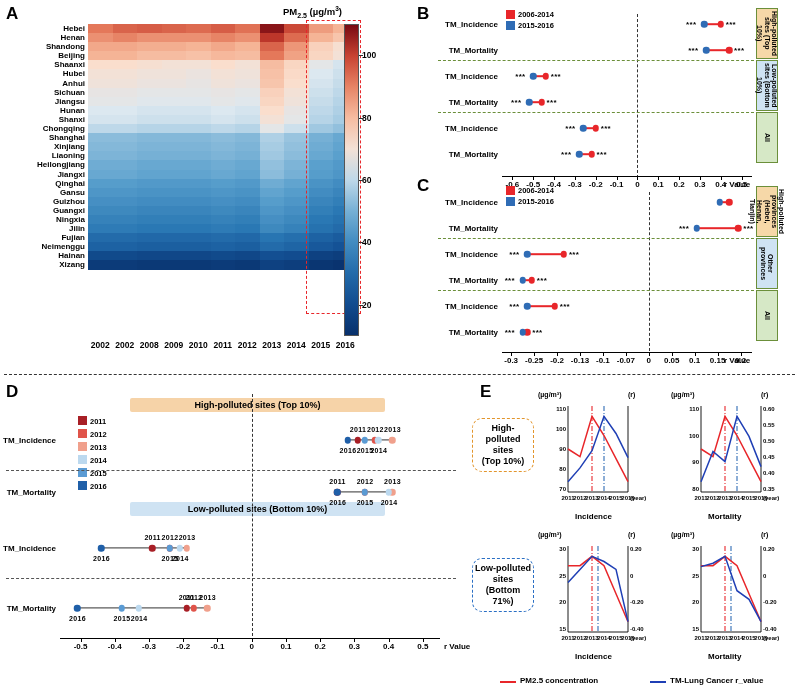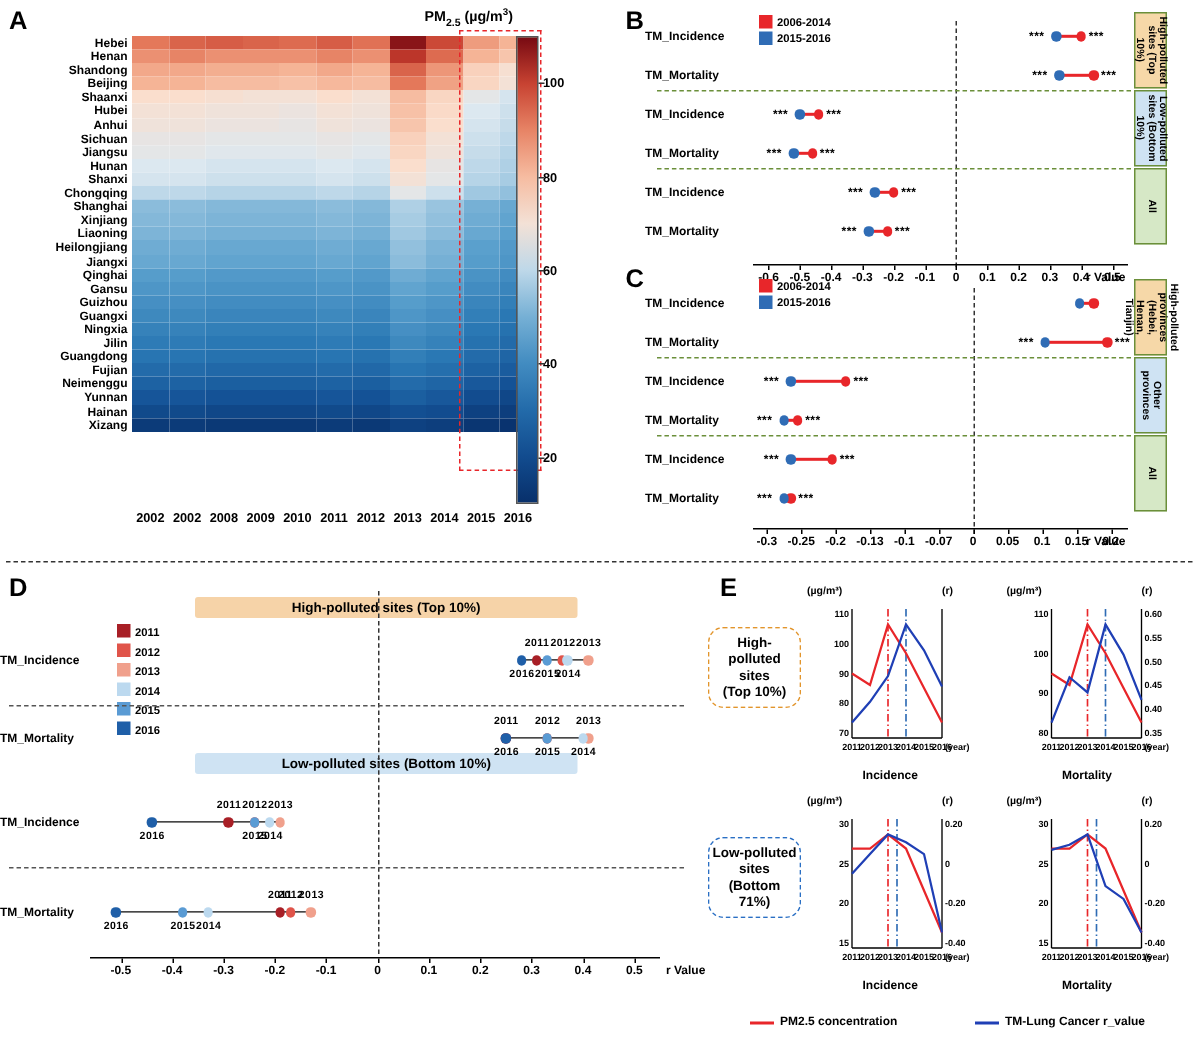--- a/index.html
+++ b/index.html
@@ -86,20 +86,21 @@
   }
   
   .plot { position: absolute; }
   .axis-line { position: absolute; background: #000; }
   .zero-line { position: absolute; border-left: 1.1px dashed #333; }
   .dotrow-label {
     position: absolute;
     font-size: 8px;
     font-weight: bold;
     white-space: nowrap;
+    text-align: right;
     transform: translateY(-50%);
   }
   .dot {
     position: absolute;
     width: 6.5px; height: 6.5px;
     border-radius: 50%;
     transform: translate(-50%, -50%);
   }
   .connector {
     position: absolute;
@@ -544,36 +545,20 @@
           <div class="hm-cell" style="background: rgb(42, 120, 180);"></div>
           <div class="hm-cell" style="background: rgb(46, 123, 182);"></div>
           <div class="hm-cell" style="background: rgb(42, 120, 180);"></div>
           <div class="hm-cell" style="background: rgb(62, 137, 190);"></div>
           <div class="hm-cell" style="background: rgb(54, 130, 186);"></div>
           <div class="hm-cell" style="background: rgb(38, 114, 175);"></div>
           <div class="hm-cell" style="background: rgb(35, 107, 170);"></div>
         </div>
       </div>
       <div class="hm-row-wrap">
-        <div class="hm-label">Guangdong</div>
-        <div class="hm-row">
-          <div class="hm-cell" style="background: rgb(40, 117, 178);"></div>
-          <div class="hm-cell" style="background: rgb(40, 117, 178);"></div>
-          <div class="hm-cell" style="background: rgb(38, 114, 175);"></div>
-          <div class="hm-cell" style="background: rgb(38, 114, 175);"></div>
-          <div class="hm-cell" style="background: rgb(38, 114, 175);"></div>
-          <div class="hm-cell" style="background: rgb(40, 117, 178);"></div>
-          <div class="hm-cell" style="background: rgb(38, 114, 175);"></div>
-          <div class="hm-cell" style="background: rgb(50, 127, 184);"></div>
-          <div class="hm-cell" style="background: rgb(42, 120, 180);"></div>
-          <div class="hm-cell" style="background: rgb(35, 107, 170);"></div>
-          <div class="hm-cell" style="background: rgb(31, 101, 165);"></div>
-        </div>
-      </div>
-      <div class="hm-row-wrap">
         <div class="hm-label">Fujian</div>
         <div class="hm-row">
           <div class="hm-cell" style="background: rgb(35, 107, 170);"></div>
           <div class="hm-cell" style="background: rgb(35, 107, 170);"></div>
           <div class="hm-cell" style="background: rgb(33, 104, 168);"></div>
           <div class="hm-cell" style="background: rgb(33, 104, 168);"></div>
           <div class="hm-cell" style="background: rgb(33, 104, 168);"></div>
           <div class="hm-cell" style="background: rgb(35, 107, 170);"></div>
           <div class="hm-cell" style="background: rgb(33, 104, 168);"></div>
           <div class="hm-cell" style="background: rgb(40, 117, 178);"></div>
@@ -589,36 +574,20 @@
           <div class="hm-cell" style="background: rgb(29, 98, 163);"></div>
           <div class="hm-cell" style="background: rgb(27, 95, 160);"></div>
           <div class="hm-cell" style="background: rgb(27, 95, 160);"></div>
           <div class="hm-cell" style="background: rgb(27, 95, 160);"></div>
           <div class="hm-cell" style="background: rgb(29, 98, 163);"></div>
           <div class="hm-cell" style="background: rgb(27, 95, 160);"></div>
           <div class="hm-cell" style="background: rgb(35, 107, 170);"></div>
           <div class="hm-cell" style="background: rgb(31, 101, 165);"></div>
           <div class="hm-cell" style="background: rgb(24, 88, 155);"></div>
           <div class="hm-cell" style="background: rgb(20, 82, 150);"></div>
-        </div>
-      </div>
-      <div class="hm-row-wrap">
-        <div class="hm-label">Yunnan</div>
-        <div class="hm-row">
-          <div class="hm-cell" style="background: rgb(22, 85, 153);"></div>
-          <div class="hm-cell" style="background: rgb(22, 85, 153);"></div>
-          <div class="hm-cell" style="background: rgb(20, 82, 150);"></div>
-          <div class="hm-cell" style="background: rgb(20, 82, 150);"></div>
-          <div class="hm-cell" style="background: rgb(20, 82, 150);"></div>
-          <div class="hm-cell" style="background: rgb(22, 85, 153);"></div>
-          <div class="hm-cell" style="background: rgb(20, 82, 150);"></div>
-          <div class="hm-cell" style="background: rgb(27, 95, 160);"></div>
-          <div class="hm-cell" style="background: rgb(24, 88, 155);"></div>
-          <div class="hm-cell" style="background: rgb(18, 76, 143);"></div>
-          <div class="hm-cell" style="background: rgb(16, 71, 136);"></div>
         </div>
       </div>
       <div class="hm-row-wrap">
         <div class="hm-label">Hainan</div>
         <div class="hm-row">
           <div class="hm-cell" style="background: rgb(17, 74, 139);"></div>
           <div class="hm-cell" style="background: rgb(17, 74, 139);"></div>
           <div class="hm-cell" style="background: rgb(16, 71, 136);"></div>
           <div class="hm-cell" style="background: rgb(16, 71, 136);"></div>
           <div class="hm-cell" style="background: rgb(16, 71, 136);"></div>

